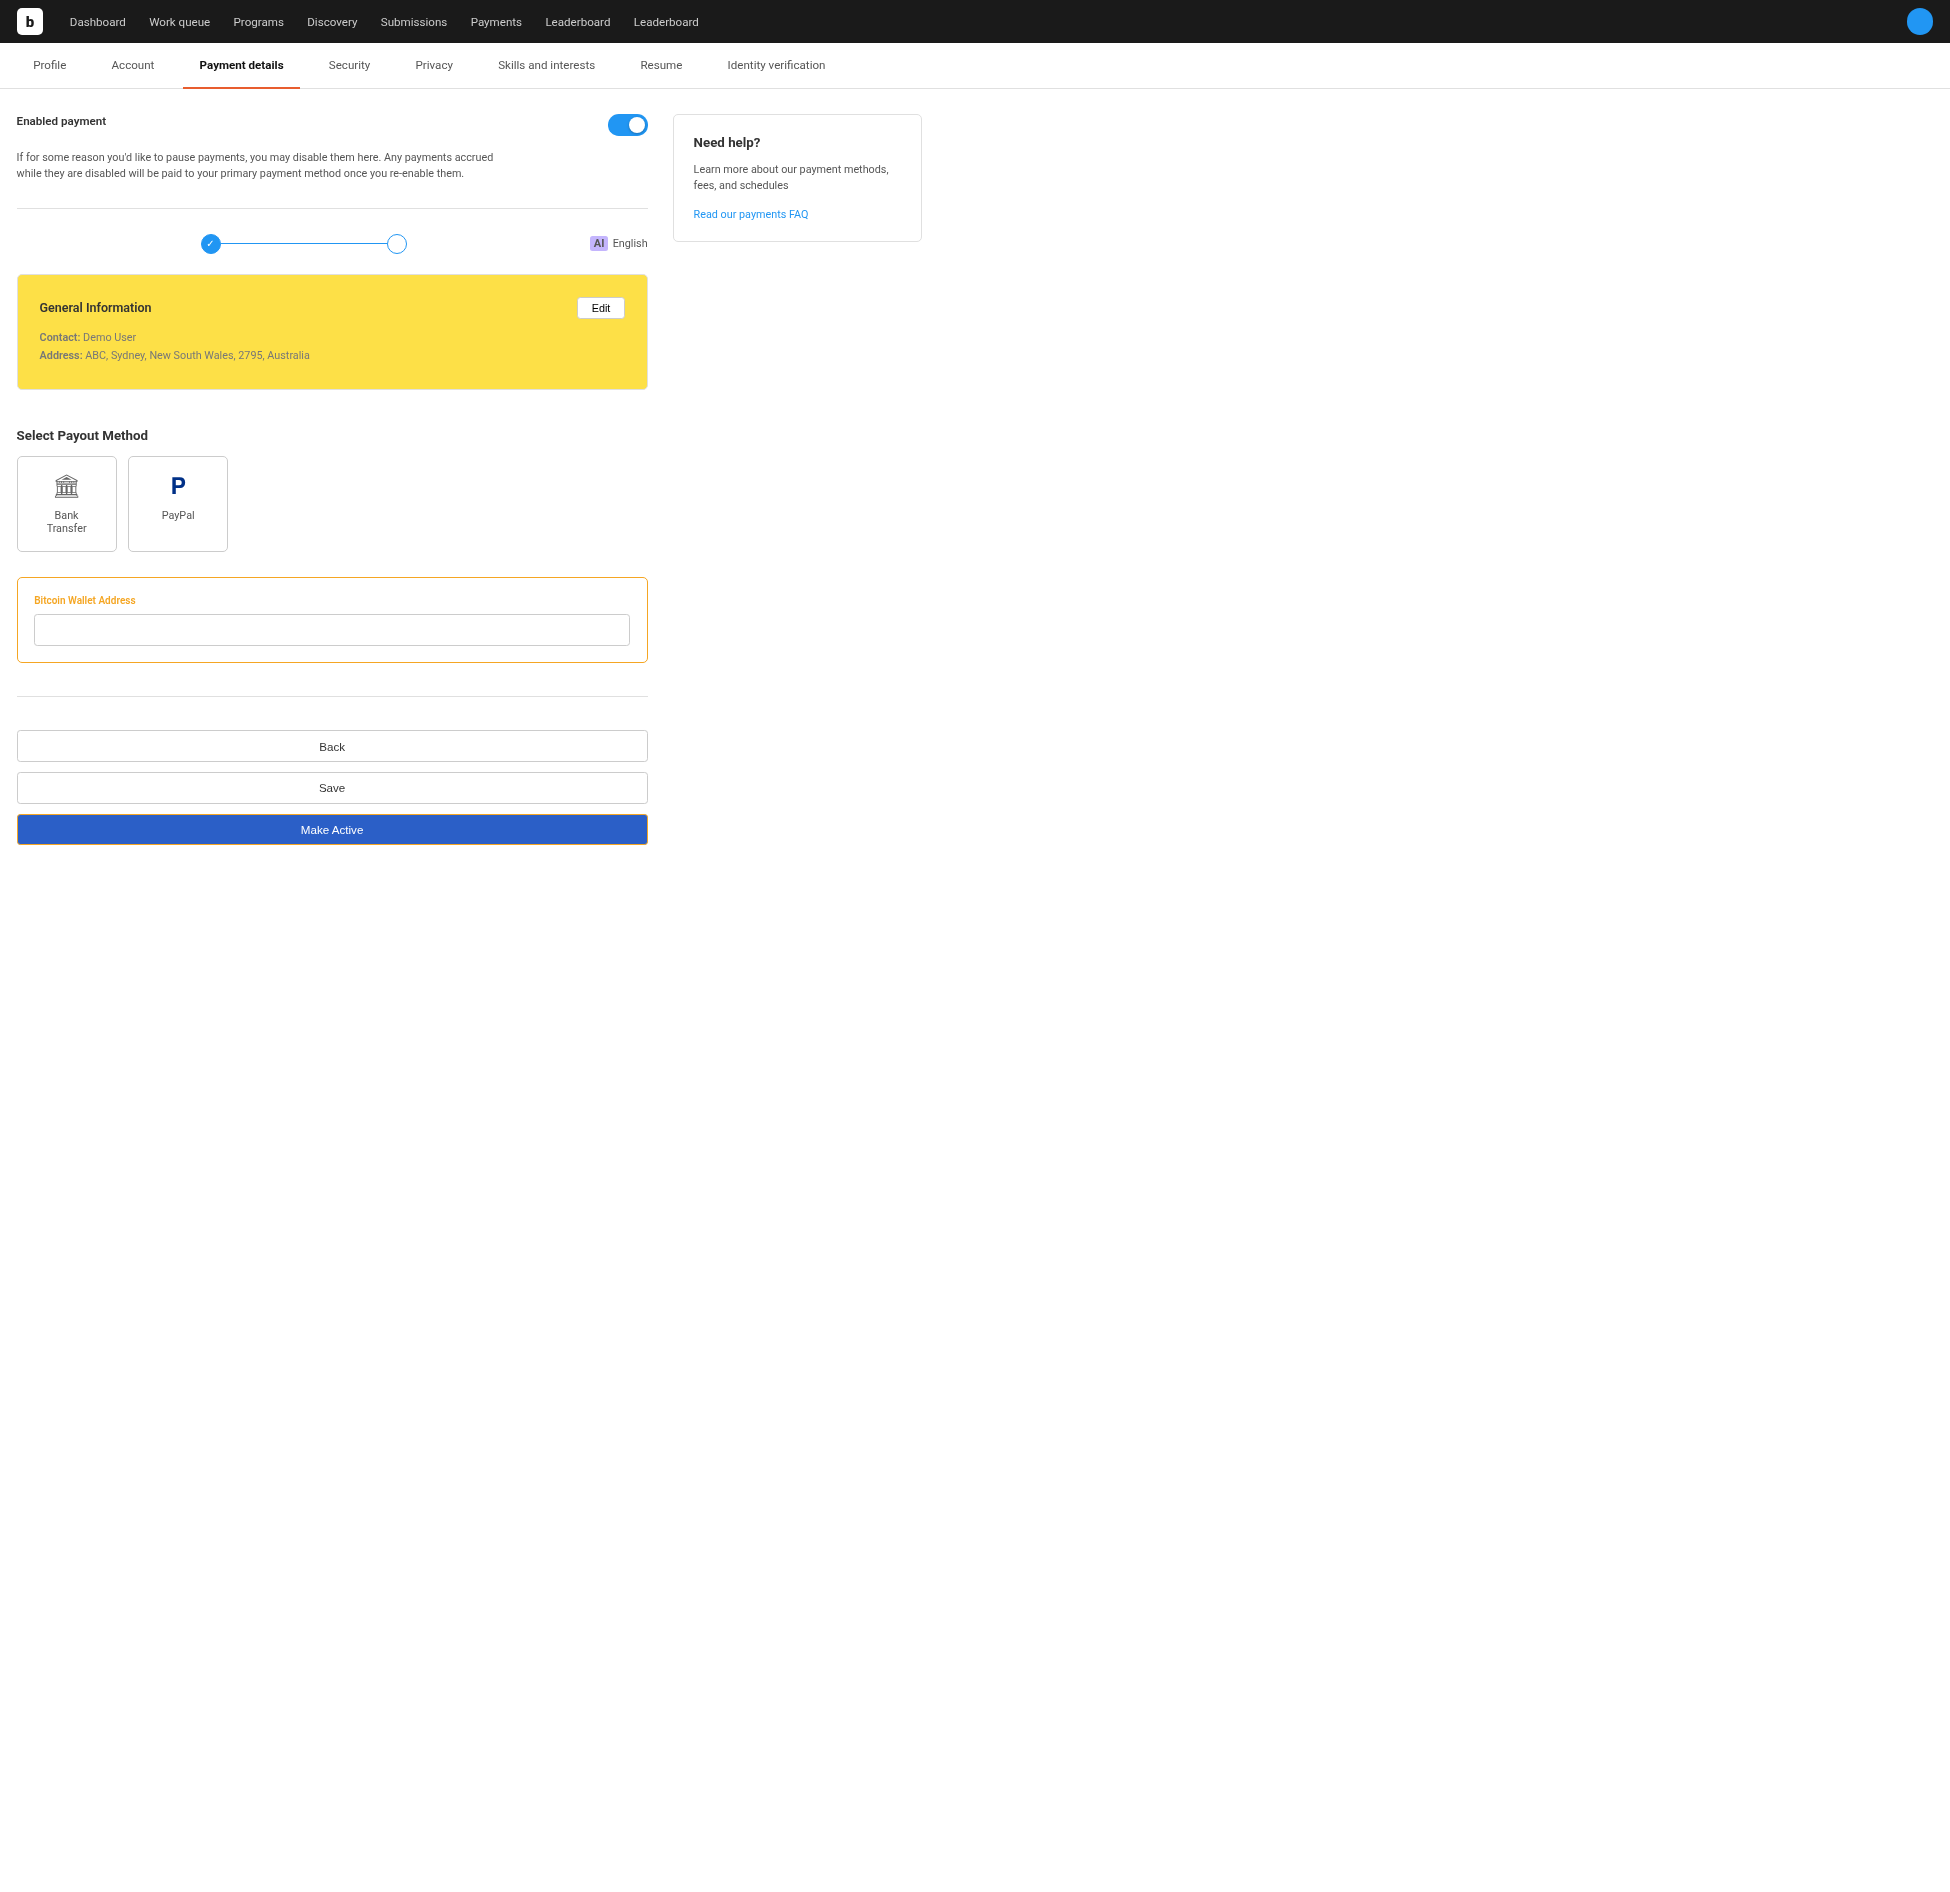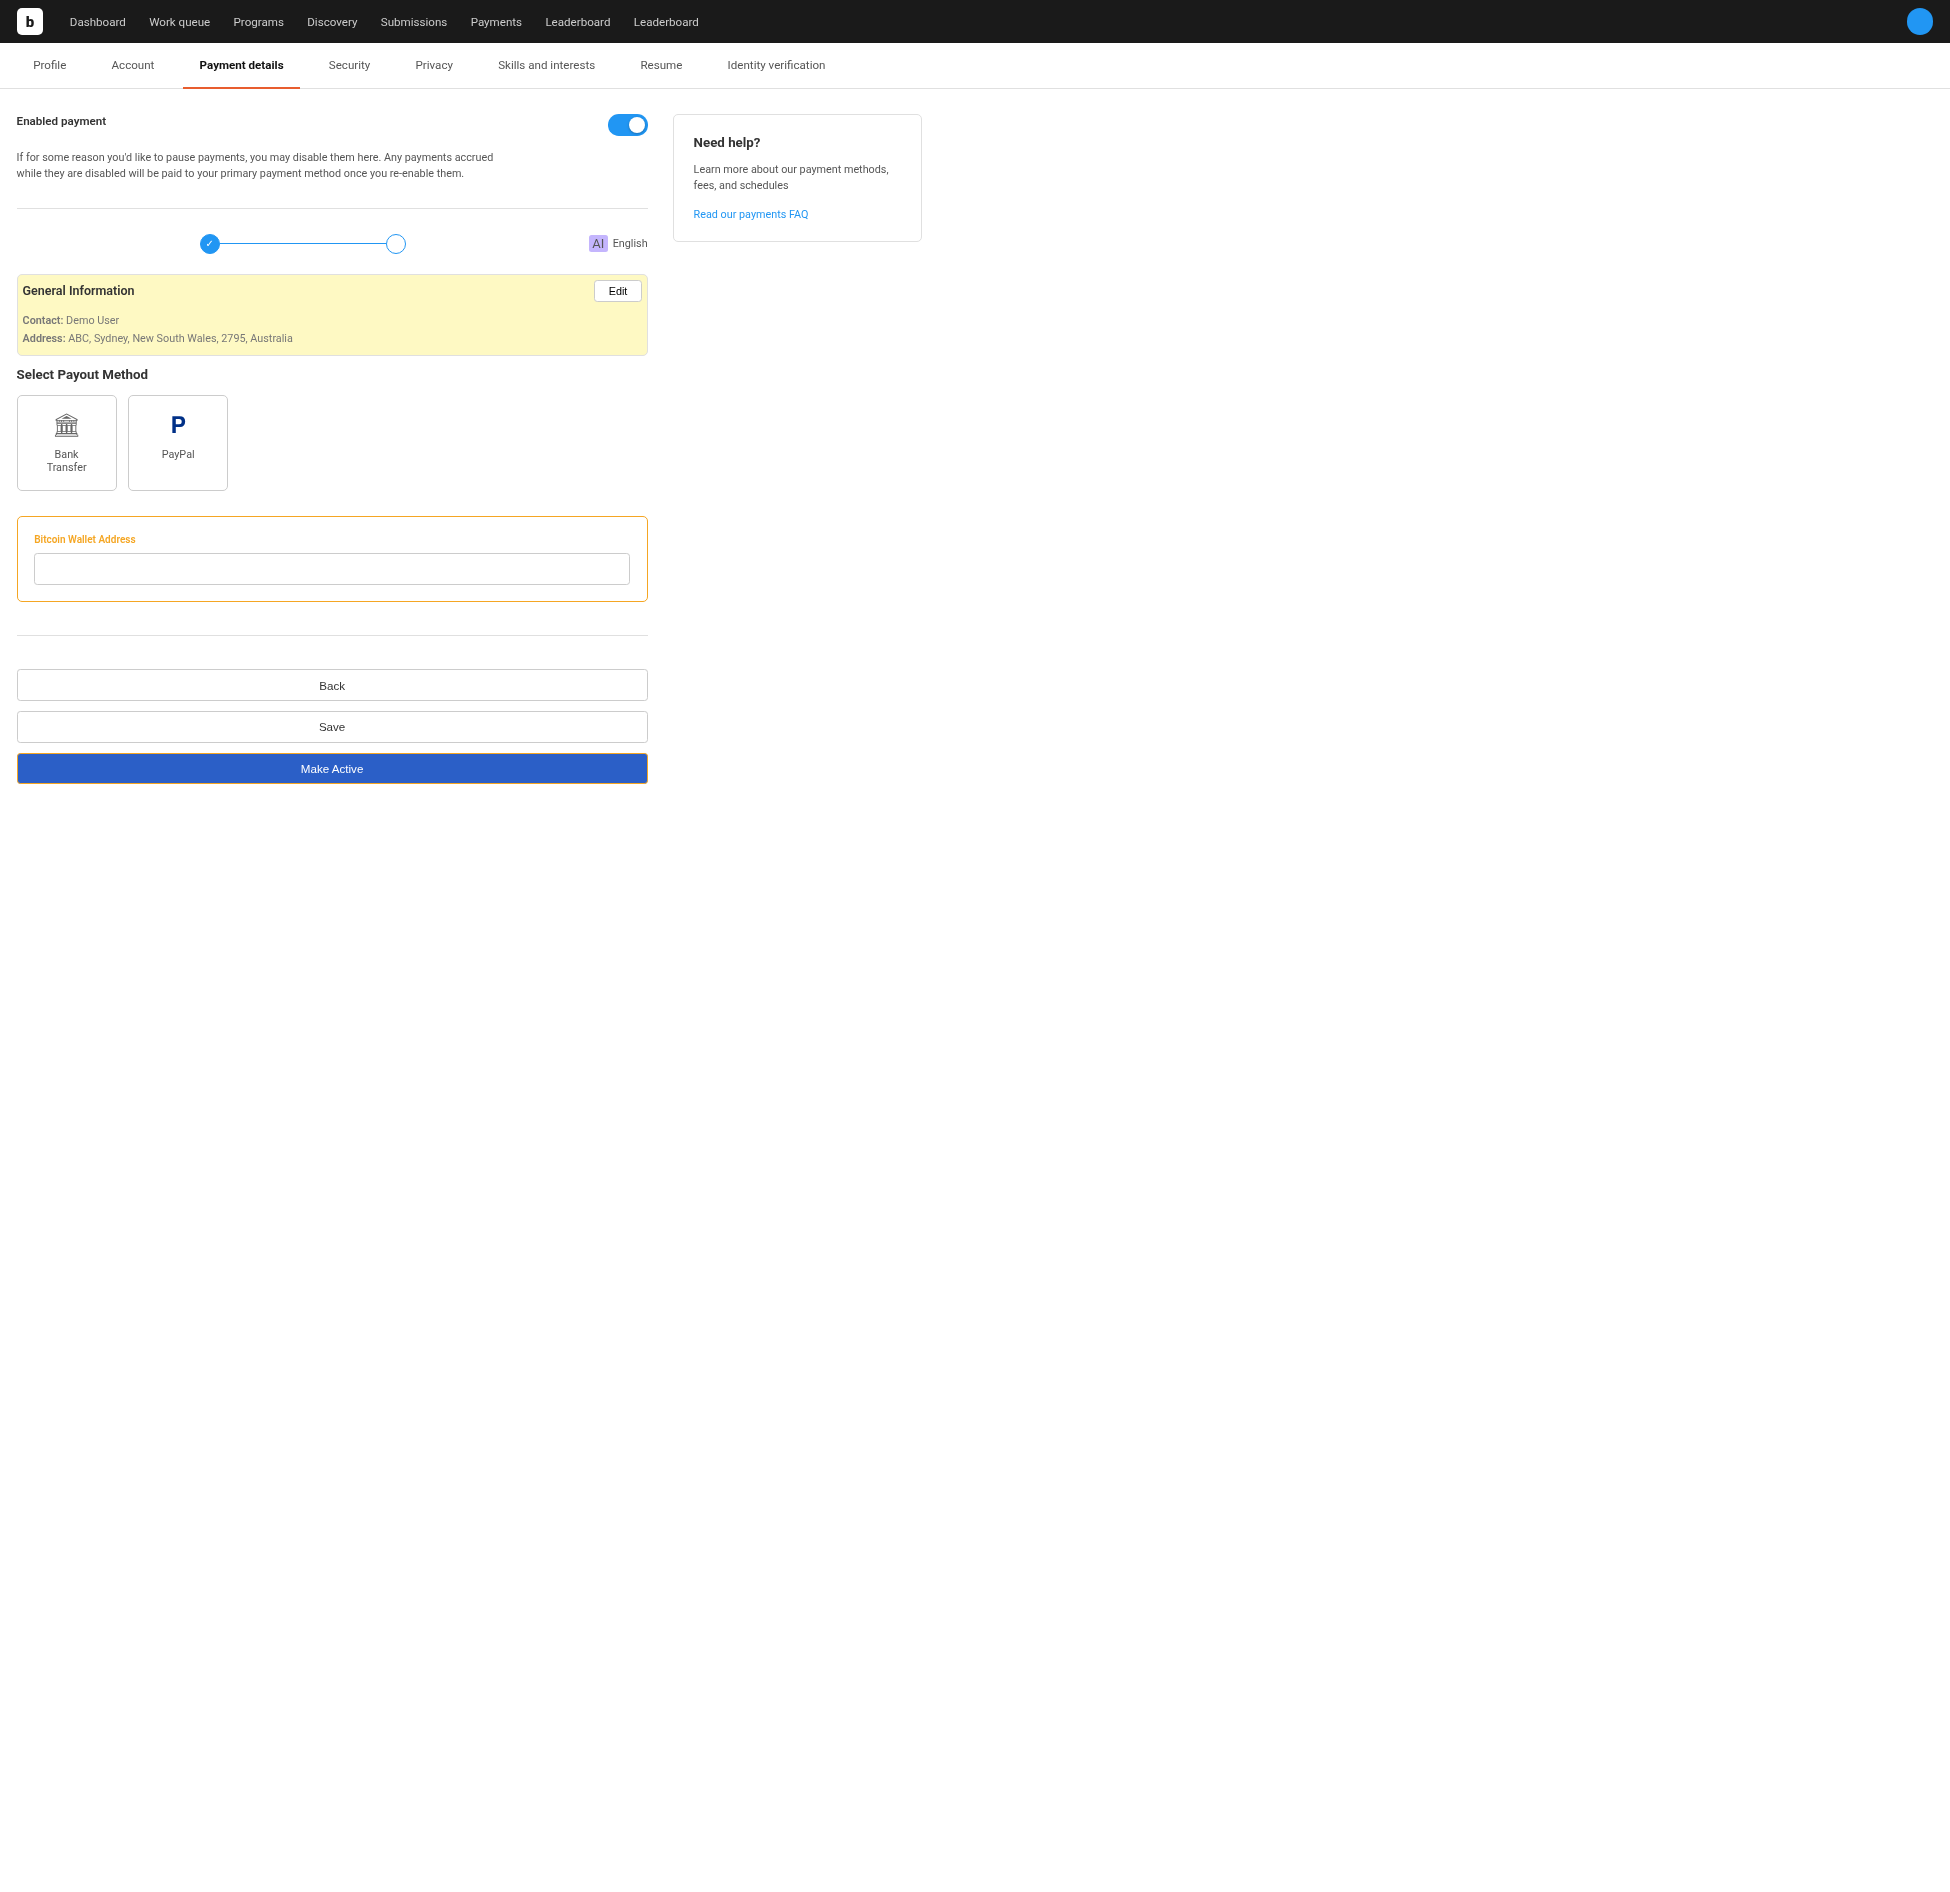--- a/index.html
+++ b/index.html
@@ -173,25 +173,25 @@
     }
     .step-line {
       flex: 1;
       height: 1.7px;
       background: #2196F3;
       max-width: 166px;
     }
 
     
     .info-card {
-      background: #fef9c3;
+      background: #fde047;
       border: 0.8px solid #e0e0e0;
       border-radius: 5px;
-      padding: 5px;
-      margin-bottom: 11px;
+      padding: 22px;
+      margin-bottom: 38px;
     }
     .info-card-header {
       display: flex;
       justify-content: space-between;
       align-items: center;
       margin-bottom: 11.6px;
     }
     .info-card-header h3 {
       font-size: 12.5px;
       font-weight: 600;
@@ -327,24 +327,24 @@
       border: 1.7px solid #f5a623;
     }
 
     
     .lang-icon {
       display: inline-flex;
       align-items: center;
       justify-content: center;
       background: #c4b5fd;
       border-radius: 2.5px;
-      font-size: 13px;
+      font-size: 11px;
       padding: 0.8px 3.3px;
       color: #555;
-      font-weight: 400;
+      font-weight: 700;
     }
   </style>
 </head>
 <body>
 
 <nav class="top-nav">
   <div class="nav-logo">
     <span class="nav-logo-text">b</span>
   </div>
   <div class="nav-links">

